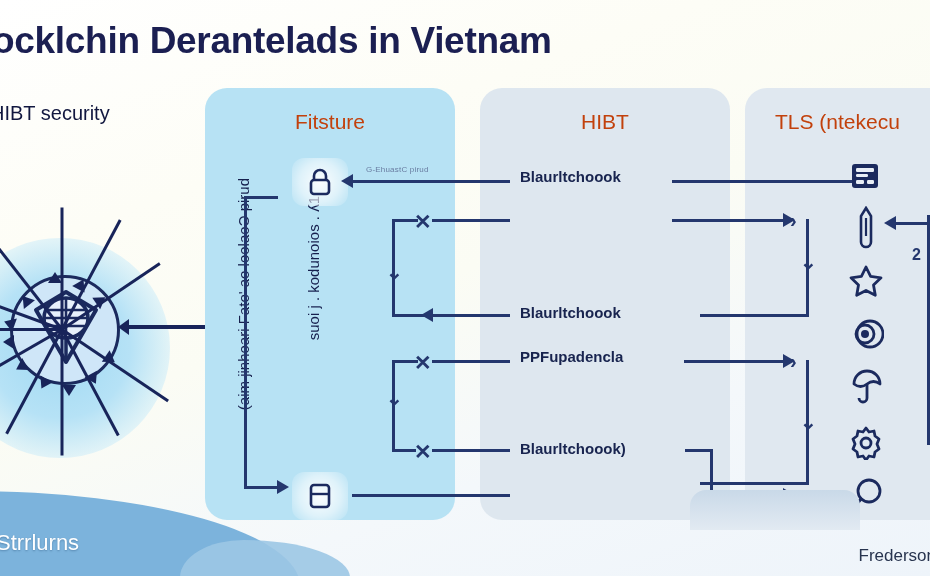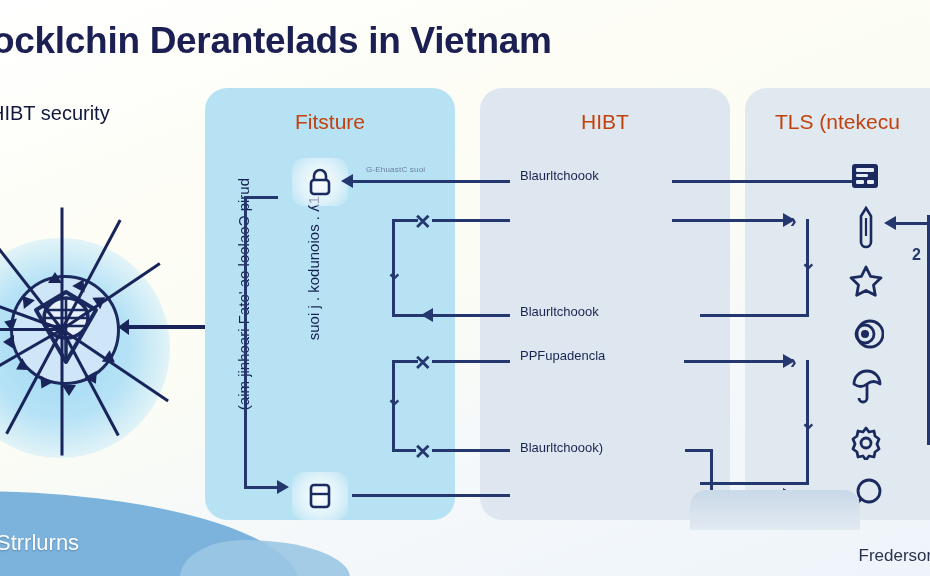--- a/index.html
+++ b/index.html
@@ -122,22 +122,23 @@
     line-height:1;
   }
   .xmark{
     position:absolute; color:#24376e;
     font-size:21px; font-weight:bold; line-height:1;
   }
 
   
   .rowlabel{
     position:absolute;
-    font-size:13px; color:#18244f;
-    white-space:nowrap;
+    font-size:15px; color:#18244f;
+    white-space:nowrap;
+    font-weight:bold;
   }
 
   .tinylabel{
     position:absolute;
     font-size:8px; color:#5b6a92;
     white-space:nowrap;
     letter-spacing:0.2px;
     opacity:.85;
   }
 
@@ -277,21 +278,21 @@
     <div class="panel-title">HIBT</div>
   </div>
 
   <div class="panel" id="panel-3">
     <div class="panel-title">TLS (ntekecu</div>
   </div>
 
   <div class="rowlabel" style="left:520px; top:168px;">Blaurltchoook</div>
   <div class="hline ar-left" style="left:352px; top:180px; width:158px;"></div>
   <div class="hline" style="left:672px; top:180px; width:185px;"></div>
-  <div class="tinylabel" style="left:366px; top:165px;">G-EhuastC suoi</div>
+  <div class="tinylabel" style="left:366px; top:165px;">G-EhuastC pirud</div>
 
   <div class="xmark" style="left:414px; top:211px;">✕</div>
   <div class="hline" style="left:432px; top:219px; width:78px;"></div>
   <div class="hline ar-right" style="left:672px; top:219px; width:112px;"></div>
   <div class="chev" style="left:790px; top:210px;">›</div>
 
   <div class="hline" style="left:392px; top:219px; width:26px;"></div>
   <div class="vline" style="left:392px; top:219px; height:98px;"></div>
   <div class="hline" style="left:392px; top:314px; width:38px;"></div>
   <div class="chev" style="left:386px; top:262px;">⌄</div>

